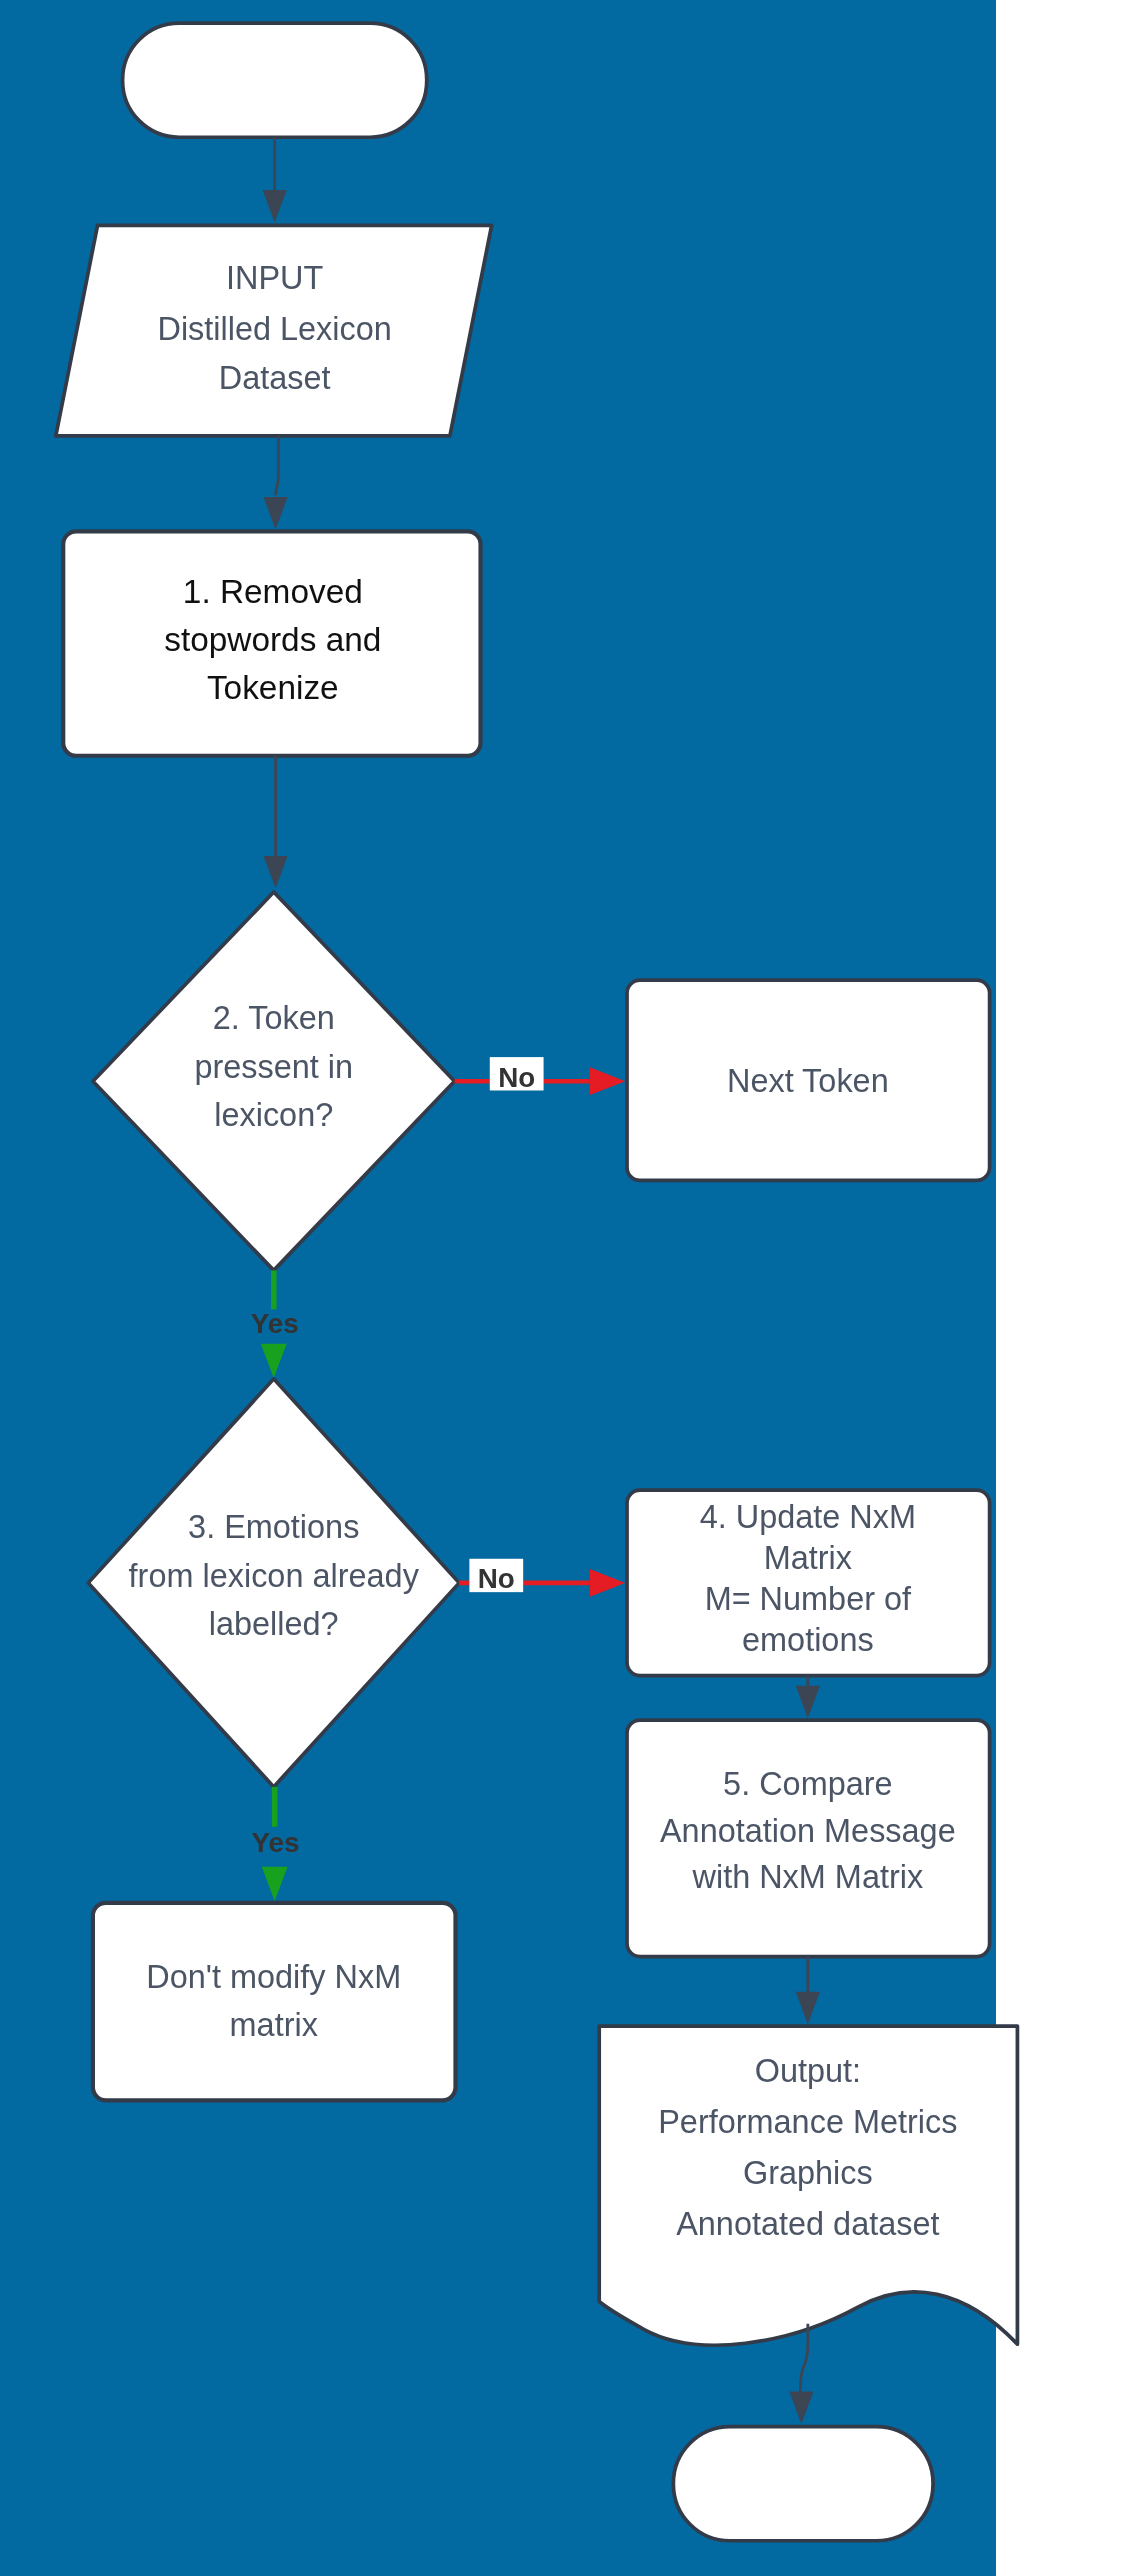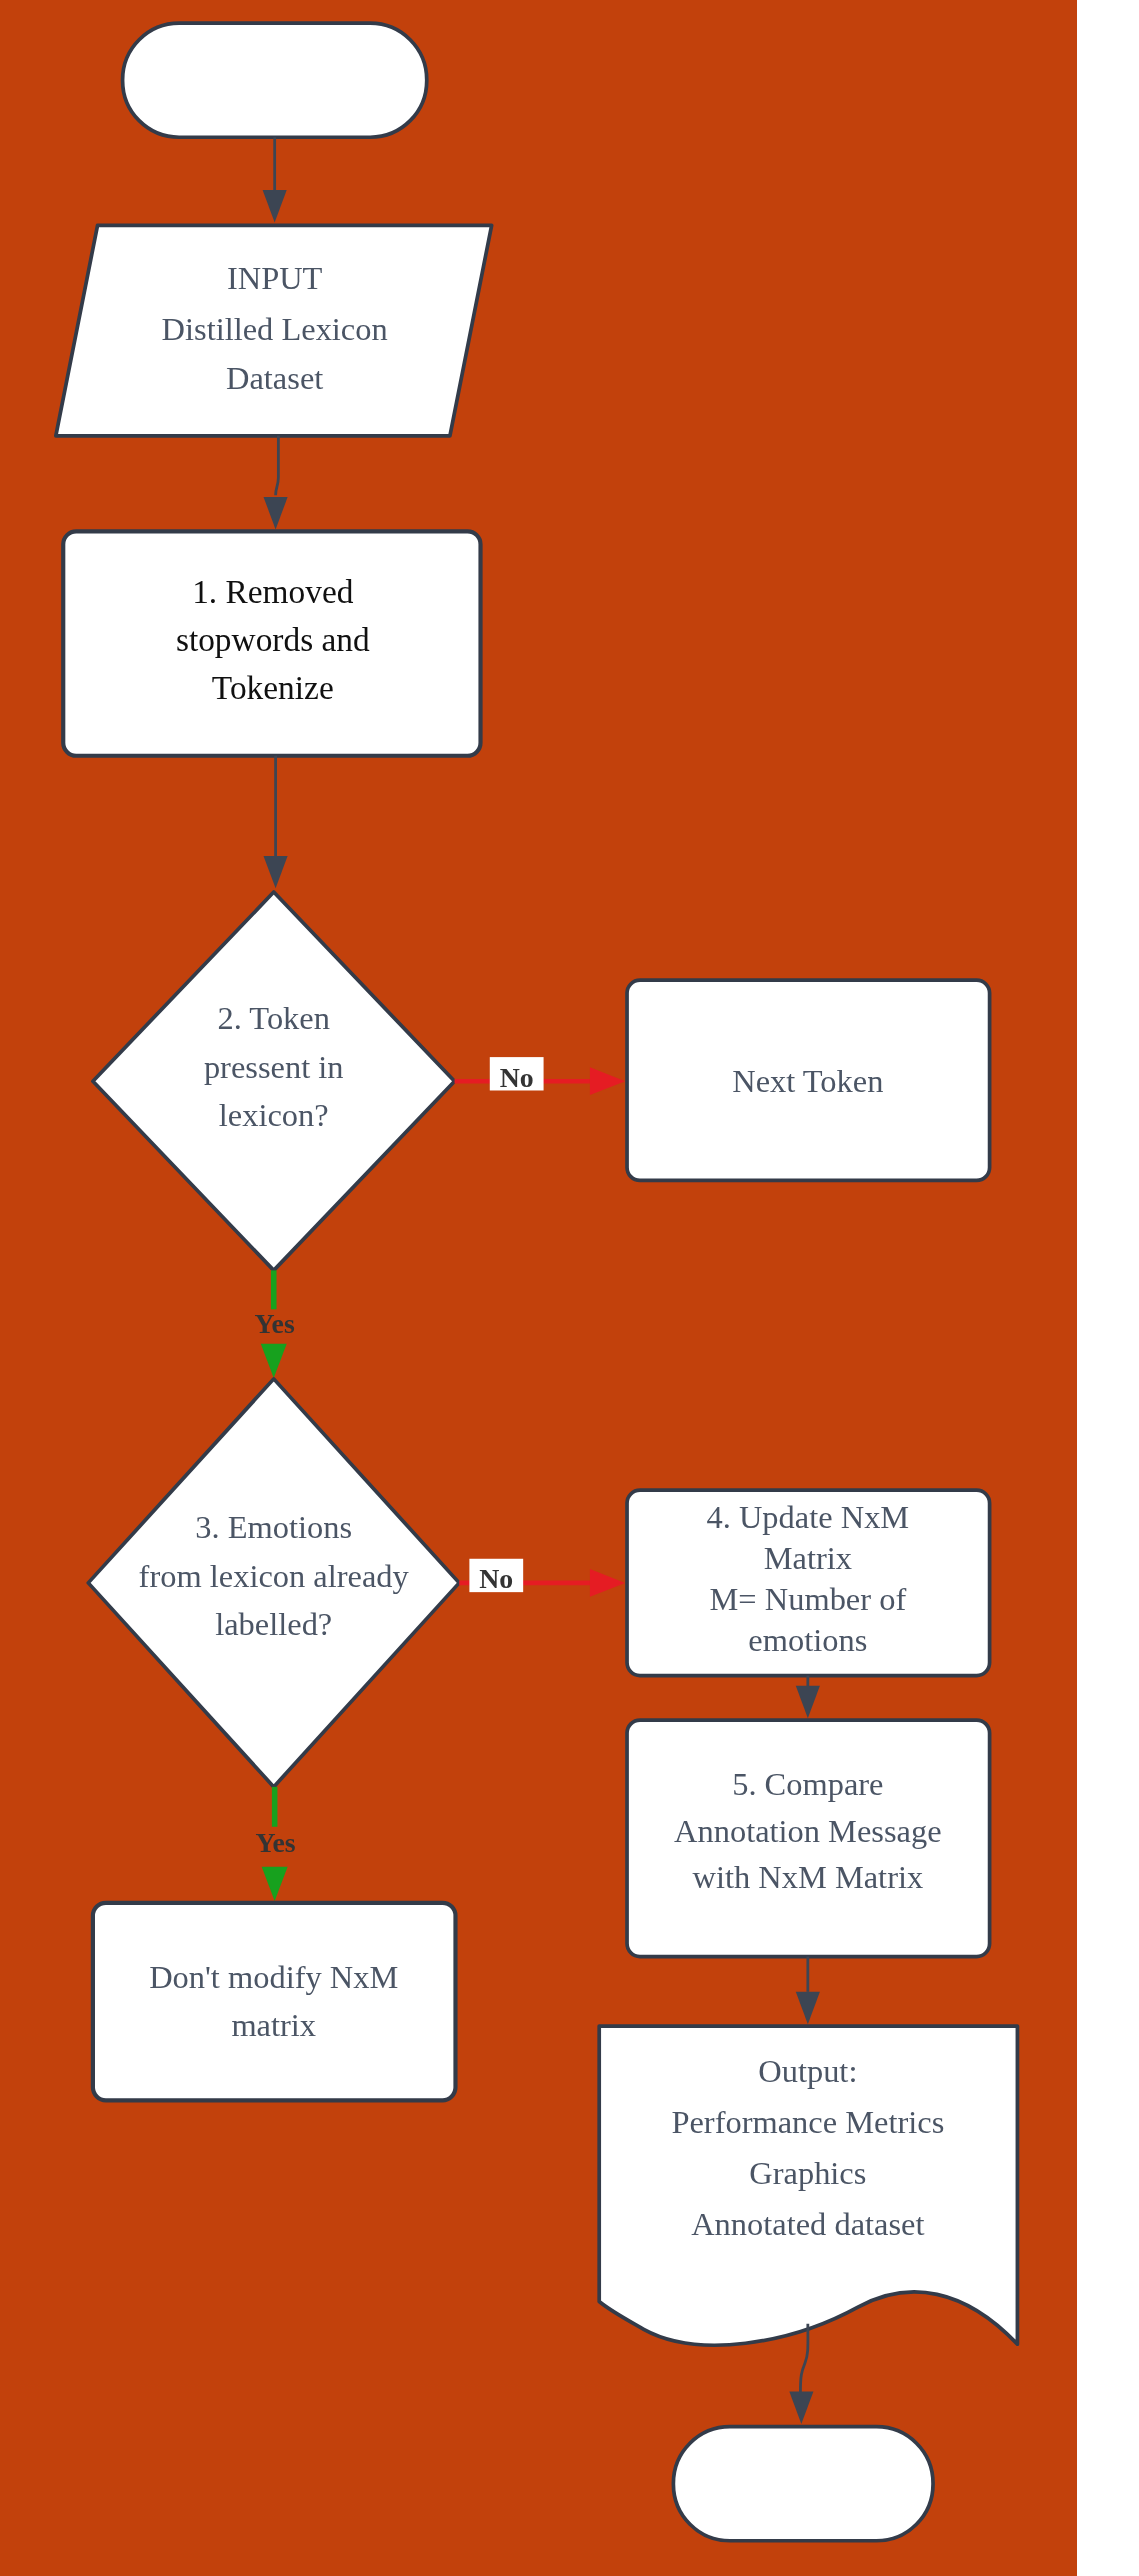--- a/index.html
+++ b/index.html
@@ -1,21 +1,21 @@
 <!DOCTYPE html>
 <html style="font-size:15px"><head>
 <meta charset="utf-8">
 <style>
   html, body { margin: 0; padding: 0; background: #ffffff; }
   .canvas {
     position: relative;
-    width: 1077px;
+    width: 996px;
     height: 2576px;
-    background: #c2410c;
-    font-family: Liberation Serif, serif;
+    background: #0369a1;
+    font-family: Liberation Sans, sans-serif;
   }
   svg { display: block; }
   .shape { fill: #ffffff; stroke: #333b49; stroke-width: 4; stroke-linejoin: round; }
   .shape-thick { stroke-width: 4.5; }
   .edge { stroke: #3c4553; stroke-width: 3; fill: none; }
   .edge-head { fill: #3c4553; stroke: none; }
   .edge-red { stroke: #e51c23; stroke-width: 5; fill: none; }
   .edge-head-red { fill: #e51c23; stroke: none; }
   .edge-green { stroke: #17a11e; stroke-width: 6; fill: none; }
   .edge-head-green { fill: #17a11e; stroke: none; }

